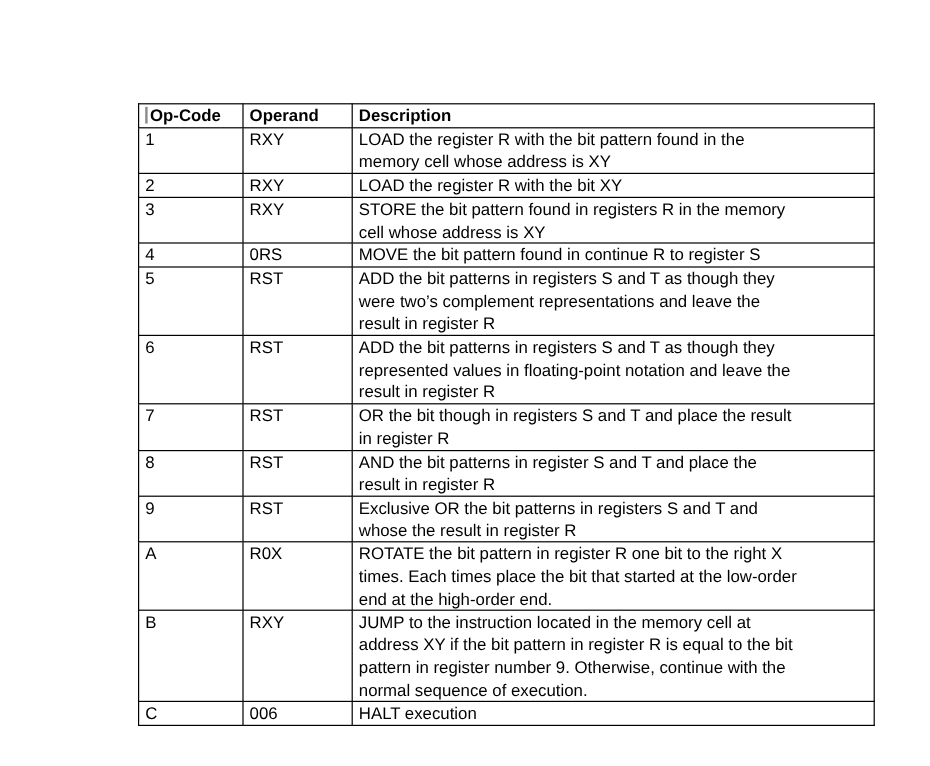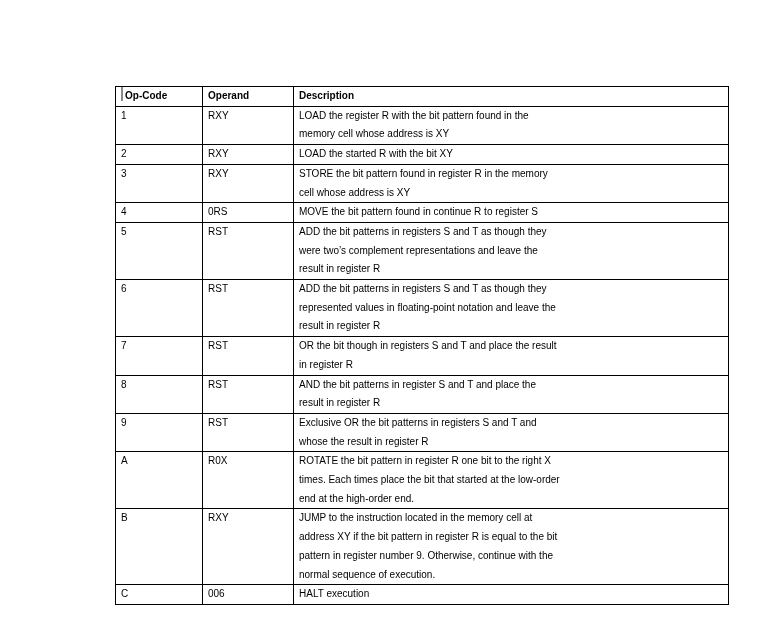--- a/index.html
+++ b/index.html
@@ -30,21 +30,21 @@
   }
   .opcode-table col.c-op   { width: 87px; }
   .opcode-table col.c-oper { width: 91px; }
   .opcode-table col.c-desc { width: 435px; }
   .opcode-table th,
   .opcode-table td {
     border: 1px solid #000000;
     vertical-align: top;
     text-align: left;
     padding: 0 4px 0 5px;
-    font-size: 10px;
+    font-size: 14px;
     line-height: 18.7px;
     white-space: pre-line;
     overflow: hidden;
   }
   .opcode-table th {
     font-weight: bold;
   }
   .caret {
     display: inline-block;
     width: 2px;
@@ -75,27 +75,27 @@
   <tr>
     <td>1</td>
     <td>RXY</td>
     <td>LOAD the register R with the bit pattern found in the
 memory cell whose address is XY</td>
   </tr>
 
   <tr>
     <td>2</td>
     <td>RXY</td>
-    <td>LOAD the started R with the bit XY</td>
+    <td>LOAD the register R with the bit XY</td>
   </tr>
 
   <tr>
     <td>3</td>
     <td>RXY</td>
-    <td>STORE the bit pattern found in register R in the memory
+    <td>STORE the bit pattern found in registers R in the memory
 cell whose address is XY</td>
   </tr>
 
   <tr>
     <td>4</td>
     <td>0RS</td>
     <td>MOVE the bit pattern found in continue R to register S</td>
   </tr>
 
   <tr>

